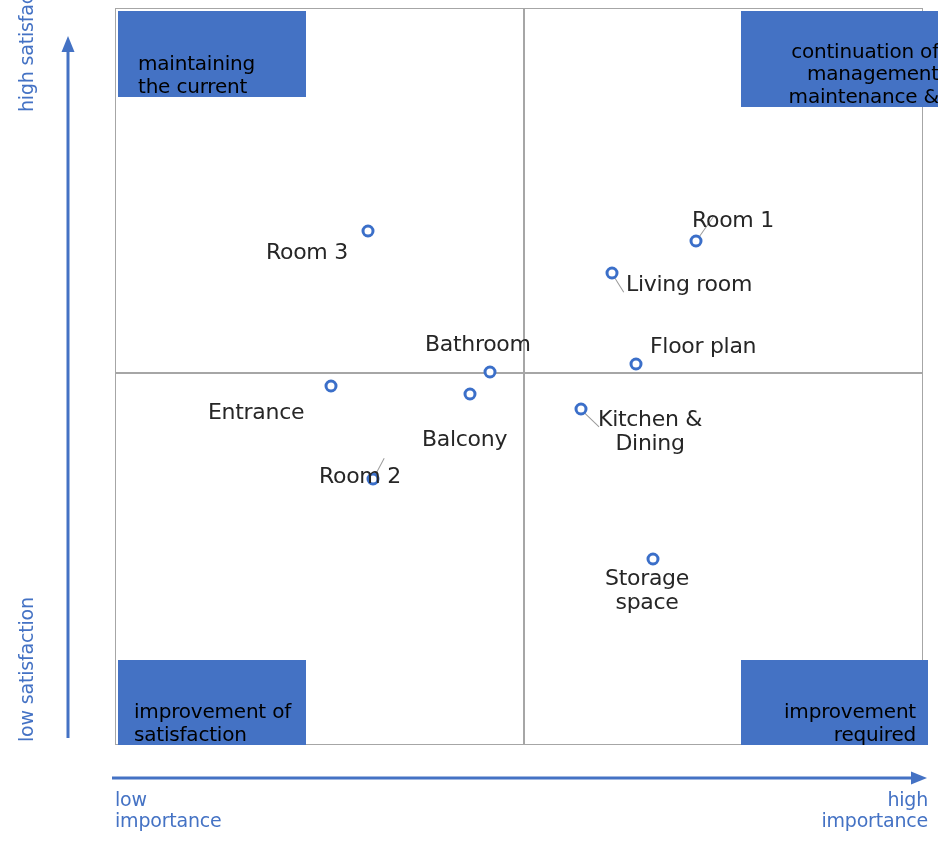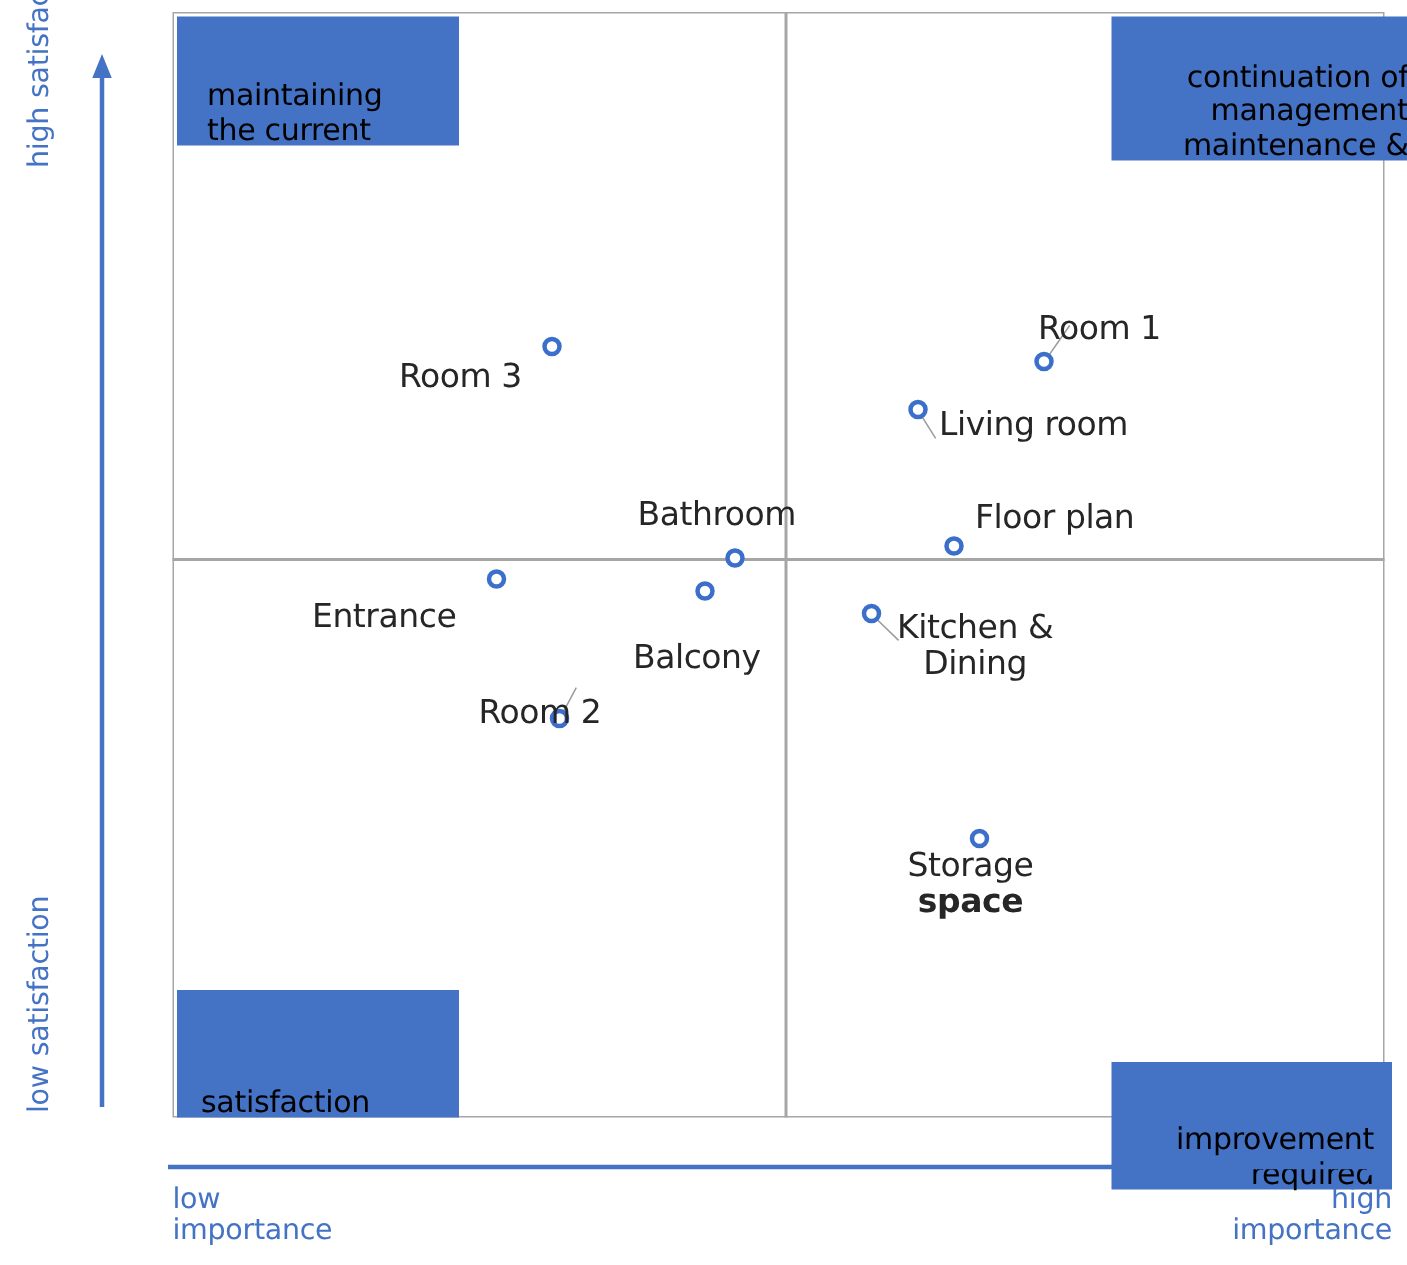--- a/index.html
+++ b/index.html
@@ -79,21 +79,20 @@
     padding-left: 16px;
     justify-content: flex-start;
     text-align: left;
   }
   .corner-br {
     left: 741px; top: 660px;
     width: 187px; height: 85px;
     padding-right: 12px;
     justify-content: flex-end;
     text-align: right;
-    margin-top: 48px;
   }
 
   
   .axis-y {
     position: absolute;
     left: 60px;
     top: 36px;
     width: 16px;
     height: 702px;
   }
@@ -167,20 +166,21 @@
   <div class="corner-box corner-tr">
     <div>
       <div>continuation of</div>
       <div>management</div>
       <div>maintenance &amp;</div>
     </div>
   </div>
 
   <div class="corner-box corner-bl">
     <div>
+      <div>improvement of</div>
       <div>satisfaction</div>
     </div>
   </div>
 
   <div class="corner-box corner-br">
     <div>
       <div>improvement</div>
       <div>required</div>
     </div>
   </div>
@@ -236,16 +236,16 @@
       <div class="pt-label" style="left: 422px; top: 405px; margin-top: 22px;"><div>Balcony</div></div>
       <div class="pt" title="Entrance" style="left: 331px; top: 386px; border-color: rgb(59, 111, 201);"></div>
       <div class="pt-label" style="left: 208px; top: 400px;"><div>Entrance</div></div>
       <div class="leader" style="left: 373px; top: 479px; width: 24px; transform: rotate(-62deg);"></div>
       <div class="pt" title="Room 2" style="left: 373px; top: 479px; border-color: rgb(59, 111, 201);"></div>
       <div class="pt-label" style="left: 319px; top: 436px; margin-top: 28px;"><div>Room 2</div></div>
       <div class="leader" style="left: 581px; top: 409px; width: 25px; transform: rotate(44deg);"></div>
       <div class="pt" title="Kitchen &amp; Dining" style="left: 581px; top: 409px; border-color: rgb(59, 111, 201);"></div>
       <div class="pt-label" style="left: 598px; top: 407px;"><div>Kitchen &amp;</div><div style="text-align: center;">Dining</div></div>
       <div class="pt" title="Storage space" style="left: 653px; top: 559px; border-color: rgb(59, 111, 201);"></div>
-      <div class="pt-label" style="left: 605px; top: 566px;"><div>Storage</div><div style="text-align: center; font-weight: bold;">space</div></div>
+      <div class="pt-label" style="left: 605px; top: 566px;"><div>Storage</div><div style="text-align: center;">space</div></div>
     </div>
 
 </div>
 
 </body></html>

